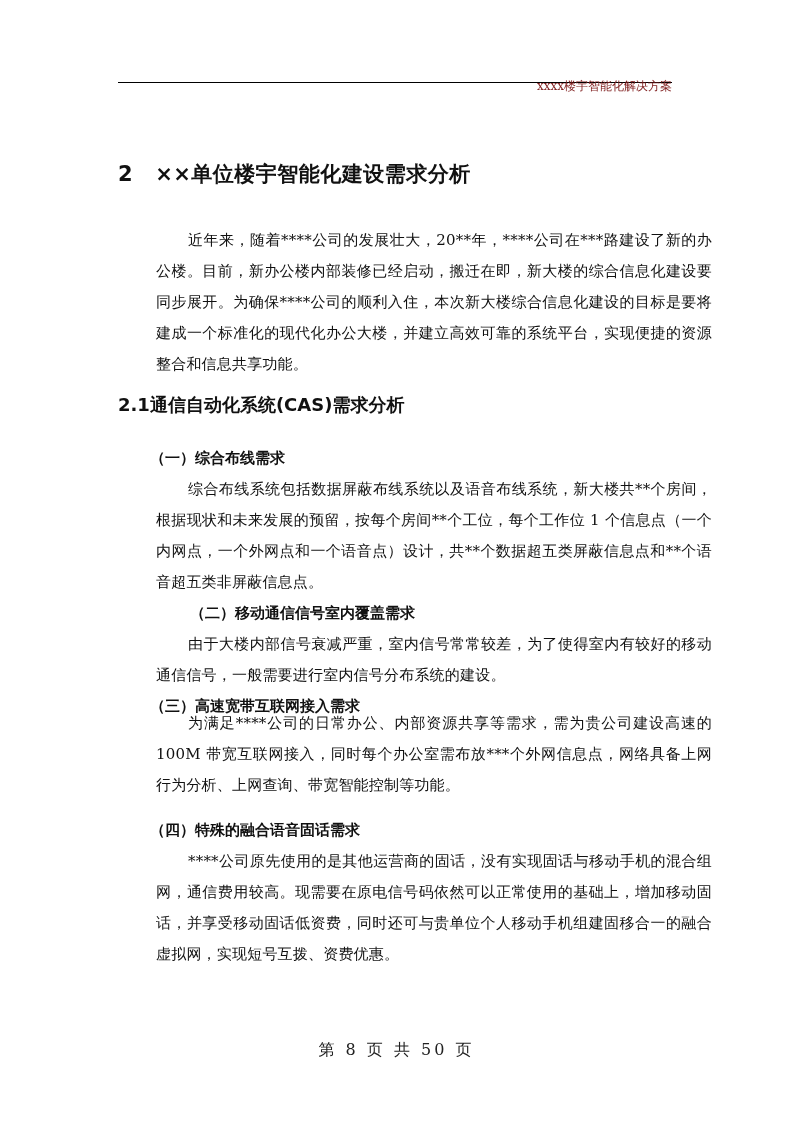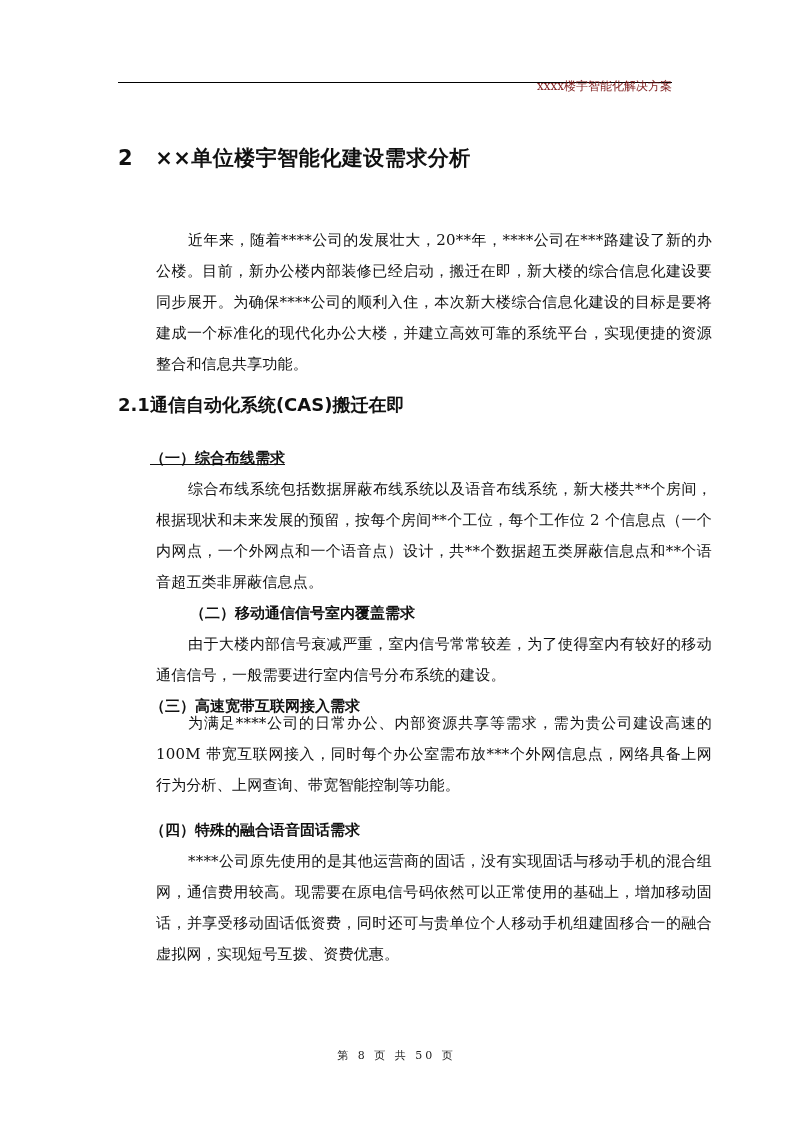--- a/index.html
+++ b/index.html
@@ -1,52 +1,52 @@
 <!DOCTYPE html>
 <html><head>
 <meta charset="utf-8">
 <style>
   html, body { margin: 0; padding: 0; background: #ffffff; }
   body { width: 793px; height: 1122px; position: relative; overflow: hidden;
          font-family: "DejaVu Serif", "Liberation Serif", serif; color: #111; }
   .header { position: absolute; left: 118px; top: 60px; width: 554px; height: 22px;
             border-bottom: 1.3px solid #000; }
   .header-text { position: absolute; right: 0; top: 2px; font-size: 12px; color: #7f1d1d; margin-top: 16px; }
-  .h1 { position: absolute; left: 118px; top: 144px; font-family: "DejaVu Sans", "Liberation Sans", sans-serif;
+  .h1 { position: absolute; left: 118px; top: 160px; font-family: "DejaVu Sans", "Liberation Sans", sans-serif;
         font-weight: bold; font-size: 21px; letter-spacing: 0.5px; white-space: nowrap; }
   .h1 .num { margin-right: 22px; }
   .h2 { position: absolute; left: 118px; top: 393px; font-family: "DejaVu Sans", "Liberation Sans", sans-serif;
         font-weight: bold; font-size: 18px; white-space: nowrap; }
   .h2 .num { }
   .para { position: absolute; left: 118px; width: 556px; font-size: 15px; line-height: 31px;
           text-indent: 32px; text-align: justify; letter-spacing: 0.2px; margin-left: 38px; }
   .h3 { position: absolute; left: 150px; font-family: "DejaVu Sans", "Liberation Sans", sans-serif;
         font-weight: bold; font-size: 15px; white-space: nowrap; }
   .footer { position: absolute; left: 0; width: 793px; top: 1040px; text-align: center;
-            font-size: 11px; color: #222; letter-spacing: 3px; margin-top: 8px; }
+            font-size: 16px; color: #222; letter-spacing: 3px; }
 </style>
 </head>
 <body>
 
 <div class="header">
   <span class="header-text">xxxx楼宇智能化解决方案</span>
 </div>
 
 <div class="h1">
   <span class="num">2</span><span>××单位楼宇智能化建设需求分析</span>
 </div>
 
 <div class="para" style="top:225px;">近年来，随着****公司的发展壮大，20**年，****公司在***路建设了新的办公楼。目前，新办公楼内部装修已经启动，搬迁在即，新大楼的综合信息化建设要同步展开。为确保****公司的顺利入住，本次新大楼综合信息化建设的目标是要将建成一个标准化的现代化办公大楼，并建立高效可靠的系统平台，实现便捷的资源整合和信息共享功能。</div>
 
 <div class="h2">
-  <span class="num">2.1</span><span>通信自动化系统(CAS)搬迁在即</span>
+  <span class="num">2.1</span><span>通信自动化系统(CAS)需求分析</span>
 </div>
 
-<div class="h3" style="top:449px;text-decoration:underline;">（一）综合布线需求</div>
-<div class="para" style="top:474px;">综合布线系统包括数据屏蔽布线系统以及语音布线系统，新大楼共**个房间，根据现状和未来发展的预留，按每个房间**个工位，每个工作位 2 个信息点（一个内网点，一个外网点和一个语音点）设计，共**个数据超五类屏蔽信息点和**个语音超五类非屏蔽信息点。</div>
+<div class="h3" style="top:449px;">（一）综合布线需求</div>
+<div class="para" style="top:474px;">综合布线系统包括数据屏蔽布线系统以及语音布线系统，新大楼共**个房间，根据现状和未来发展的预留，按每个房间**个工位，每个工作位 1 个信息点（一个内网点，一个外网点和一个语音点）设计，共**个数据超五类屏蔽信息点和**个语音超五类非屏蔽信息点。</div>
 
 <div class="h3" style="top:604px;margin-left:40px;">（二）移动通信信号室内覆盖需求</div>
 <div class="para" style="top:629px;">由于大楼内部信号衰减严重，室内信号常常较差，为了使得室内有较好的移动通信信号，一般需要进行室内信号分布系统的建设。</div>
 
 <div class="h3" style="top:697px;text-align:right;">（三）高速宽带互联网接入需求</div>
 <div class="para" style="top:708px;">为满足****公司的日常办公、内部资源共享等需求，需为贵公司建设高速的100M 带宽互联网接入，同时每个办公室需布放***个外网信息点，网络具备上网行为分析、上网查询、带宽智能控制等功能。</div>
 
 <div class="h3" style="top:821px;text-align:right;">（四）特殊的融合语音固话需求</div>
 <div class="para" style="top:846px;">****公司原先使用的是其他运营商的固话，没有实现固话与移动手机的混合组网，通信费用较高。现需要在原电信号码依然可以正常使用的基础上，增加移动固话，并享受移动固话低资费，同时还可与贵单位个人移动手机组建固移合一的融合虚拟网，实现短号互拨、资费优惠。</div>
 

